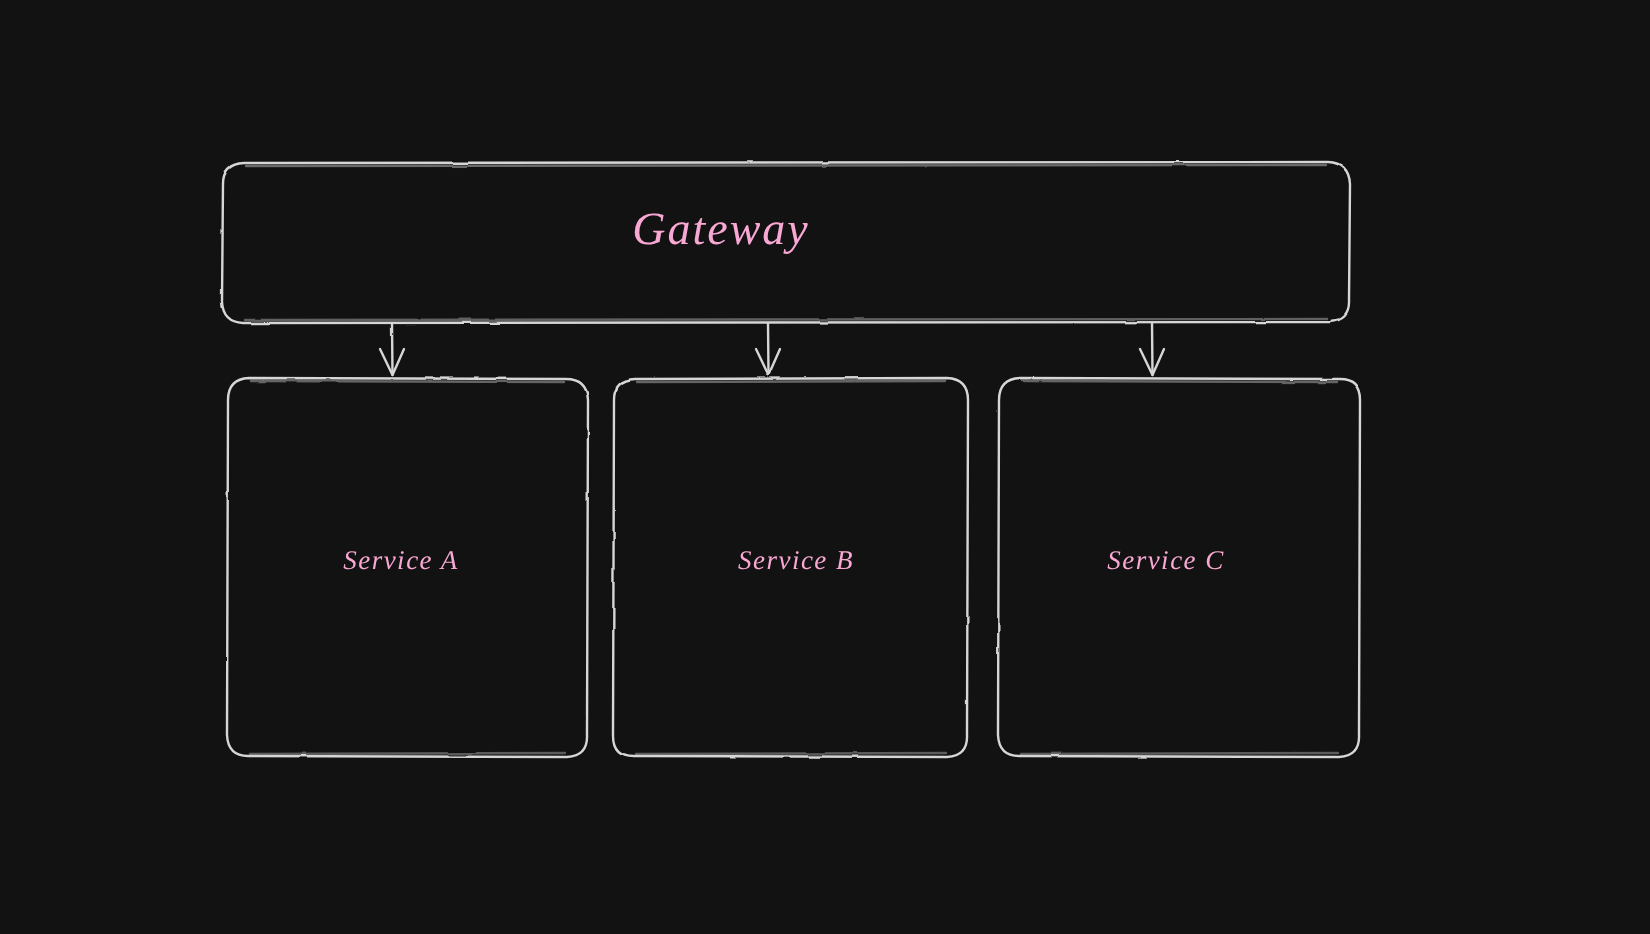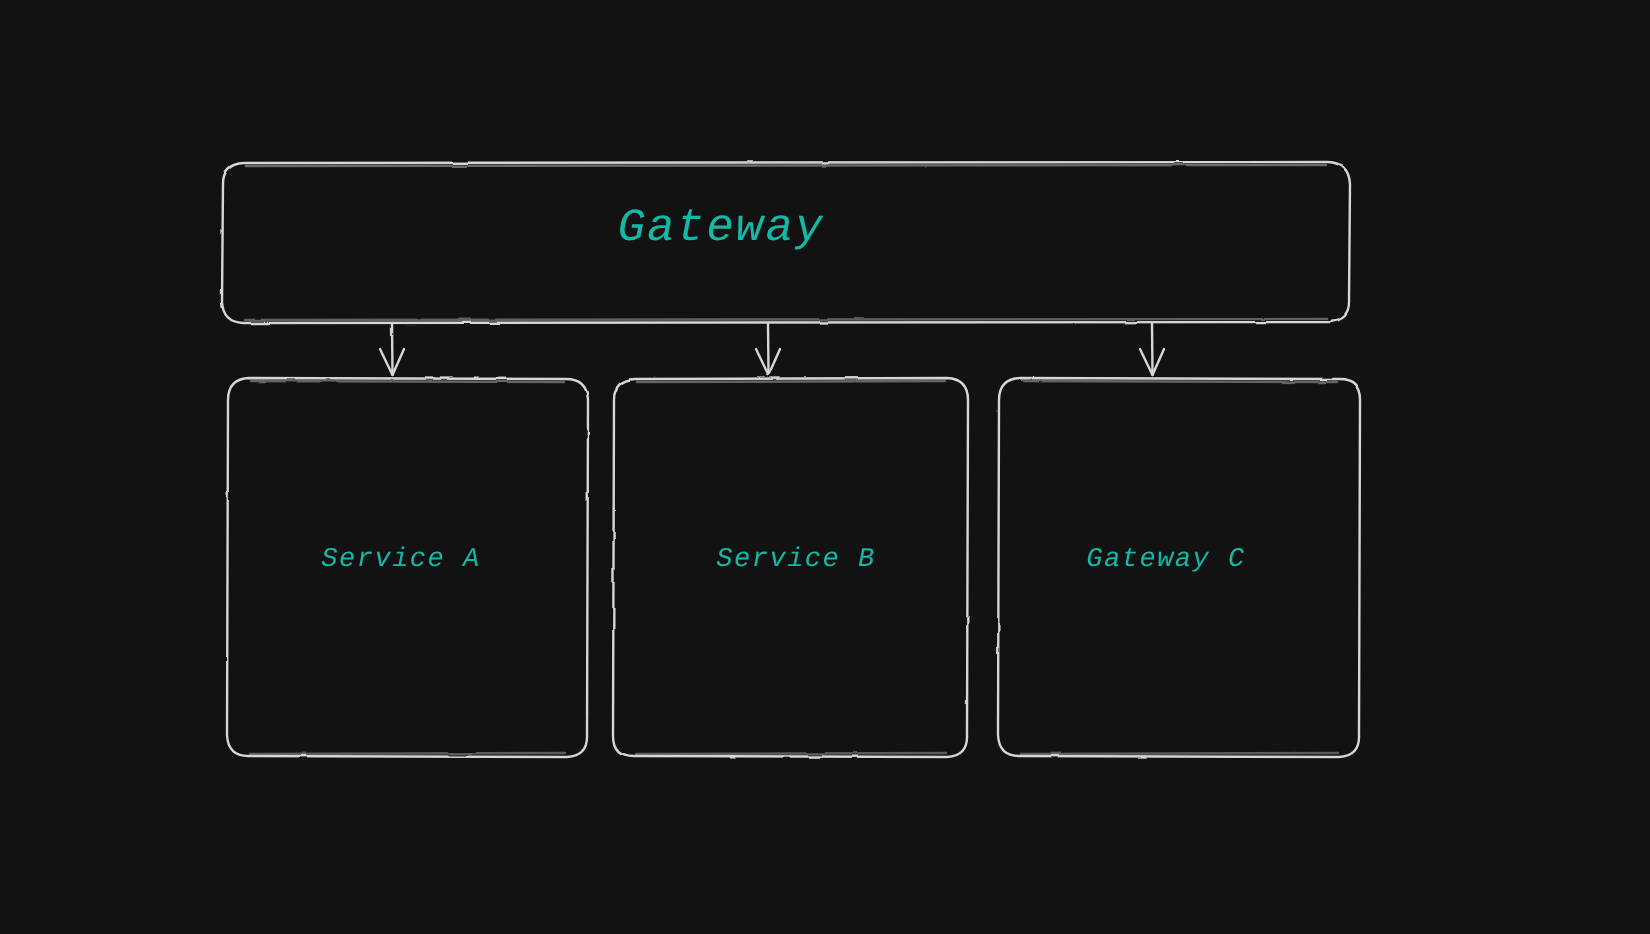--- a/index.html
+++ b/index.html
@@ -18,22 +18,22 @@
   }
   #sketch {
     position: absolute;
     inset: 0;
     width: 1650px;
     height: 934px;
     display: block;
   }
   .node-label {
     position: absolute;
-    color: #14b8a6;
-    font-family: Liberation Mono, monospace;
+    color: #f9a8d4;
+    font-family: Liberation Serif, serif;
     font-style: italic;
     font-weight: 400;
     letter-spacing: 1.2px;
     white-space: nowrap;
     text-align: center;
     transform: translate(-50%, -50%);
     pointer-events: none;
     text-rendering: geometricPrecision;
   }
   .label-gateway {
@@ -109,20 +109,20 @@
 
     </g>
   </svg>
 
   <div class="node-label label-gateway" style="left:721px; top:228px;">Gateway</div>
 
   <div class="node-label label-service" style="left:401px; top:560px;">Service A</div>
 
   <div class="node-label label-service" style="left:796px; top:560px;">Service B</div>
 
-  <div class="node-label label-service" style="left:1166px; top:560px;">Gateway C</div>
+  <div class="node-label label-service" style="left:1166px; top:560px;">Service C</div>
 
   <div class="hitbox" style="left:222px; top:162px; width:1128px; height:161px;"></div>
   <div class="hitbox" style="left:227px; top:378px; width:361px; height:379px;"></div>
   <div class="hitbox" style="left:613px; top:378px; width:355px; height:379px;"></div>
   <div class="hitbox" style="left:998px; top:378px; width:362px; height:379px;"></div>
 
 </div>
 
 </body></html>

